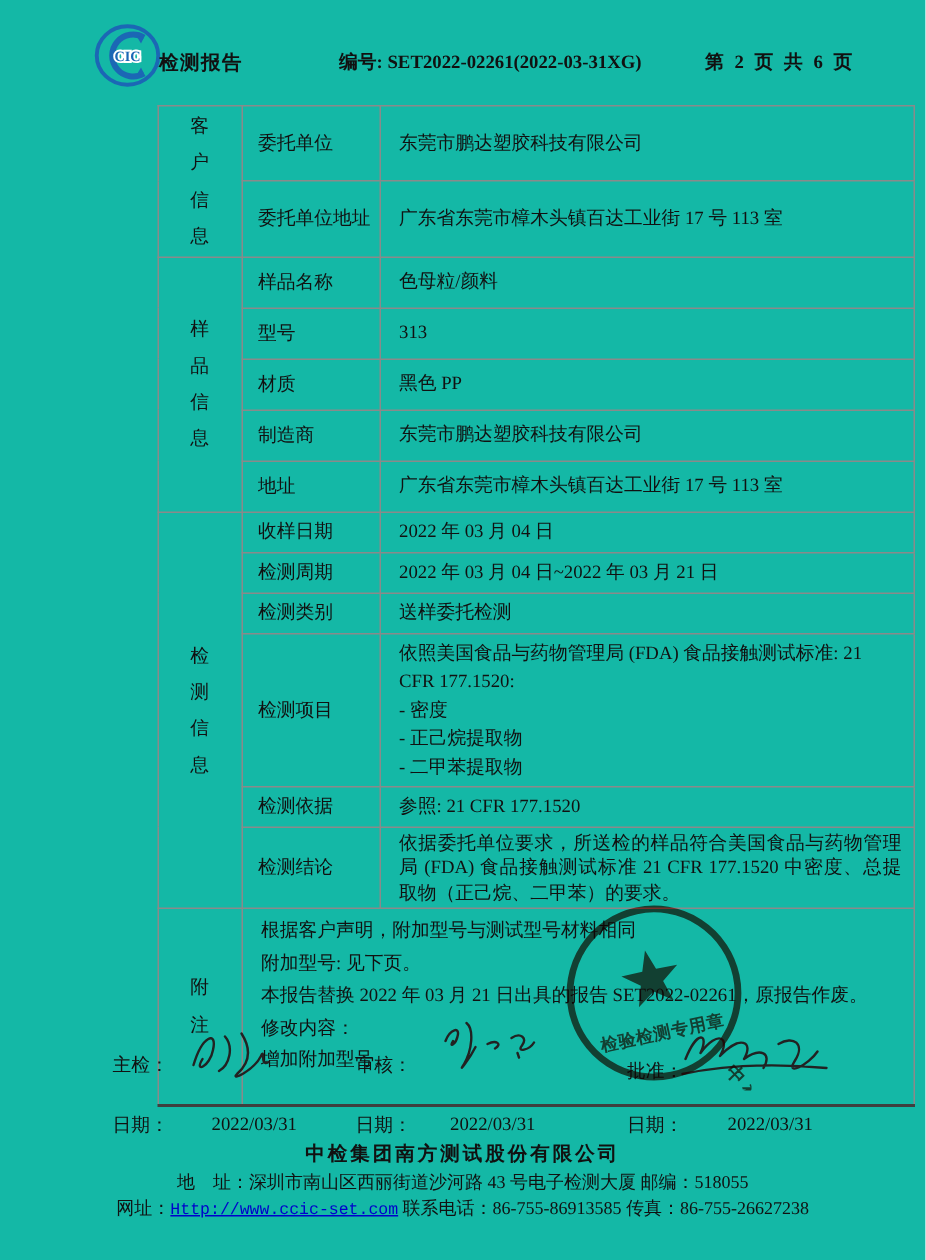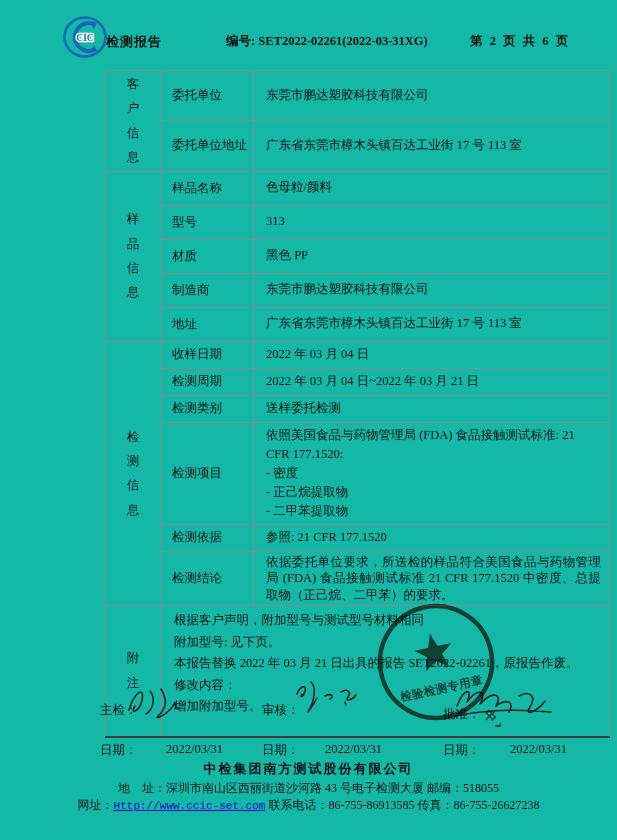--- a/index.html
+++ b/index.html
@@ -26,21 +26,21 @@
   .catv{display:inline-block;width:2.15em;line-height:1.95;letter-spacing:1px;}
   td.lbl{padding-left:10px;}
   td.val{padding-left:12px;padding-right:8px;line-height:1.55;}
   tr.h35{height:35px;} tr.h34{height:34px;} tr.h27{height:27px;}
   tr.h81{height:81px;} tr.h49{height:49px;} tr.h108{height:108px;}
   td.items{line-height:19px;padding-top:3px;padding-bottom:3px;}
   td.concl{line-height:16.5px;padding-top:2px;padding-bottom:2px;text-align:justify;}
   td.notes{line-height:21.5px;padding-top:4px;padding-bottom:18px;}
   
   .sigs{position:absolute;left:57px;top:672px;width:504px;height:100px;font-size:12.5px;}
-  .sigs .lab{position:absolute;white-space:nowrap;margin-left:25px;}
+  .sigs .lab{position:absolute;white-space:nowrap;}
   .sigs svg{position:absolute;}
   .sig-ink{stroke:#222;stroke-width:1.6;fill:none;stroke-linecap:round;stroke-linejoin:round;}
   
   .stamp{position:absolute;left:371px;top:597px;width:130px;height:130px;opacity:.85;mix-blend-mode:multiply;pointer-events:none;}
   
   .foot{position:absolute;left:0;top:760px;width:617px;text-align:center;font-size:12px;line-height:17px;}
   .foot .co{font-size:13px;font-weight:bold;letter-spacing:2px;margin-bottom:3px;}
   .foot a{color:#0000cc;font-family:"Liberation Mono","DejaVu Sans Mono",monospace;font-size:11px;}
 </style>
 </head>

